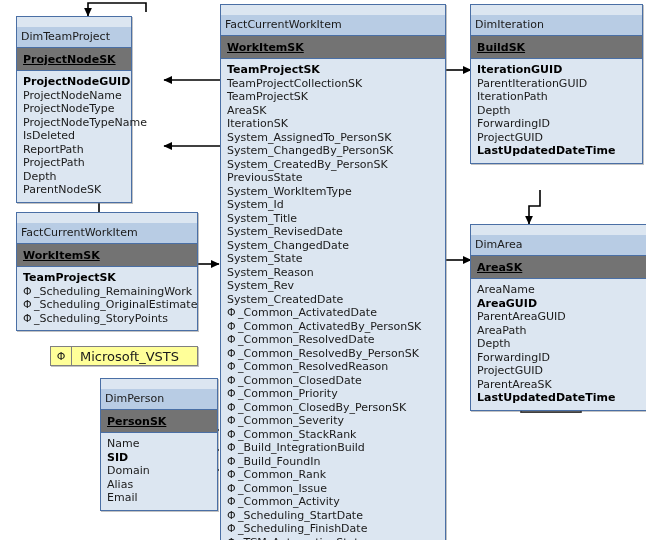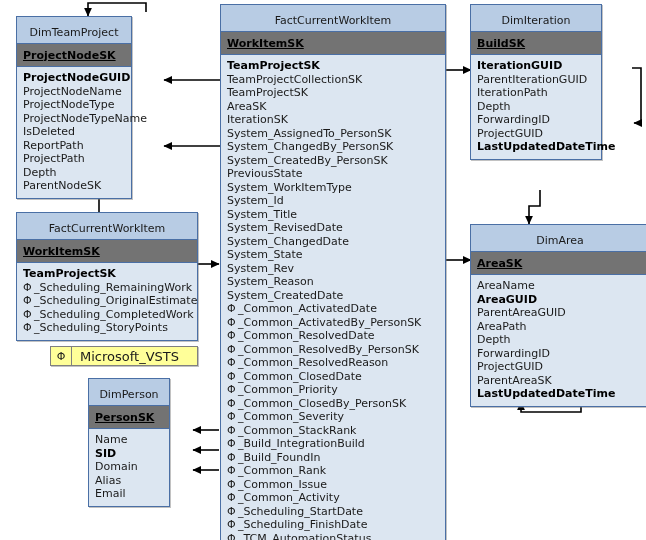--- a/index.html
+++ b/index.html
@@ -17,26 +17,26 @@
   .entity{
     position:absolute;
     box-sizing:border-box;
     border:1px solid #4a6fa5;
     background:#dce6f1;
     box-shadow:1px 1px 0 rgba(120,120,120,.45);
   }
   .ent-title{
     background:#b8cce4;
     border-bottom:1px solid #4a6fa5;
-    text-align:center;
     font-size:11px;
     color:#1a1a1a;
-    padding:9px 4px 4px 4px;
+    padding:3px 4px 4px 4px;
     line-height:13px;
     white-space:nowrap;
+    margin-top:10px;
   }
   .ent-key{
     background:#737373;
     border-bottom:1px solid #4a6fa5;
     padding:3px 12px 4px 6px;
     line-height:13px;
   }
   .ent-key .fld{
     font-weight:bold;
     text-decoration:underline;
@@ -144,31 +144,30 @@
 
   <div class="entity" style="left:16px;top:212px;width:182px;">
     <div class="ent-title">FactCurrentWorkItem</div>
     <div class="ent-key">
       <span class="fld">WorkItemSK</span>
     </div>
     <div class="ent-body">
         <span class="row b"><span>TeamProjectSK</span></span>
         <span class="row"><span class="phi">Φ</span><span>_Scheduling_RemainingWork</span></span>
         <span class="row"><span class="phi">Φ</span><span>_Scheduling_OriginalEstimate</span></span>
-        <span class="row"><span class="phi">Φ</span><span>_Scheduling_CompletedWork</span></span>
         <span class="row"><span class="phi">Φ</span><span>_Scheduling_StoryPoints</span></span>
       </div>
   </div>
 
   <div class="legend" style="left:50px;top:346px;width:148px;height:20px;">
     <div class="legend-sym">Φ</div>
     <div class="legend-txt">Microsoft_VSTS</div>
   </div>
 
-  <div class="entity" style="left:88px;top:378px;width:82px;">
+  <div class="entity" style="left:100px;top:378px;width:118px;">
     <div class="ent-title">DimPerson</div>
     <div class="ent-key">
       <span class="fld">PersonSK</span>
     </div>
     <div class="ent-body">
         <span class="row"><span>Name</span></span>
         <span class="row b"><span>SID</span></span>
         <span class="row"><span>Domain</span></span>
         <span class="row"><span>Alias</span></span>
         <span class="row"><span>Email</span></span>
@@ -189,22 +188,22 @@
         <span class="row"><span>System_AssignedTo_PersonSK</span></span>
         <span class="row"><span>System_ChangedBy_PersonSK</span></span>
         <span class="row"><span>System_CreatedBy_PersonSK</span></span>
         <span class="row"><span>PreviousState</span></span>
         <span class="row"><span>System_WorkItemType</span></span>
         <span class="row"><span>System_Id</span></span>
         <span class="row"><span>System_Title</span></span>
         <span class="row"><span>System_RevisedDate</span></span>
         <span class="row"><span>System_ChangedDate</span></span>
         <span class="row"><span>System_State</span></span>
+        <span class="row"><span>System_Reason</span></span>
         <span class="row"><span>System_Rev</span></span>
-        <span class="row"><span>System_Reason</span></span>
         <span class="row"><span>System_CreatedDate</span></span>
         <span class="row"><span class="phi">Φ</span><span>_Common_ActivatedDate</span></span>
         <span class="row"><span class="phi">Φ</span><span>_Common_ActivatedBy_PersonSK</span></span>
         <span class="row"><span class="phi">Φ</span><span>_Common_ResolvedDate</span></span>
         <span class="row"><span class="phi">Φ</span><span>_Common_ResolvedBy_PersonSK</span></span>
         <span class="row"><span class="phi">Φ</span><span>_Common_ResolvedReason</span></span>
         <span class="row"><span class="phi">Φ</span><span>_Common_ClosedDate</span></span>
         <span class="row"><span class="phi">Φ</span><span>_Common_Priority</span></span>
         <span class="row"><span class="phi">Φ</span><span>_Common_ClosedBy_PersonSK</span></span>
         <span class="row"><span class="phi">Φ</span><span>_Common_Severity</span></span>
@@ -214,21 +213,21 @@
         <span class="row"><span class="phi">Φ</span><span>_Common_Rank</span></span>
         <span class="row"><span class="phi">Φ</span><span>_Common_Issue</span></span>
         <span class="row"><span class="phi">Φ</span><span>_Common_Activity</span></span>
         <span class="row"><span class="phi">Φ</span><span>_Scheduling_StartDate</span></span>
         <span class="row"><span class="phi">Φ</span><span>_Scheduling_FinishDate</span></span>
         <span class="row"><span class="phi">Φ</span><span>_TCM_AutomationStatus</span></span>
         <span class="row"><span class="phi">Φ</span><span>_Common_Risk</span></span>
       </div>
   </div>
 
-  <div class="entity" style="left:470px;top:4px;width:132px;">
+  <div class="entity" style="left:470px;top:4px;width:173px;">
     <div class="ent-title">DimIteration</div>
     <div class="ent-key">
       <span class="fld">BuildSK</span>
     </div>
     <div class="ent-body">
         <span class="row b"><span>IterationGUID</span></span>
         <span class="row"><span>ParentIterationGUID</span></span>
         <span class="row"><span>IterationPath</span></span>
         <span class="row"><span>Depth</span></span>
         <span class="row"><span>ForwardingID</span></span>

